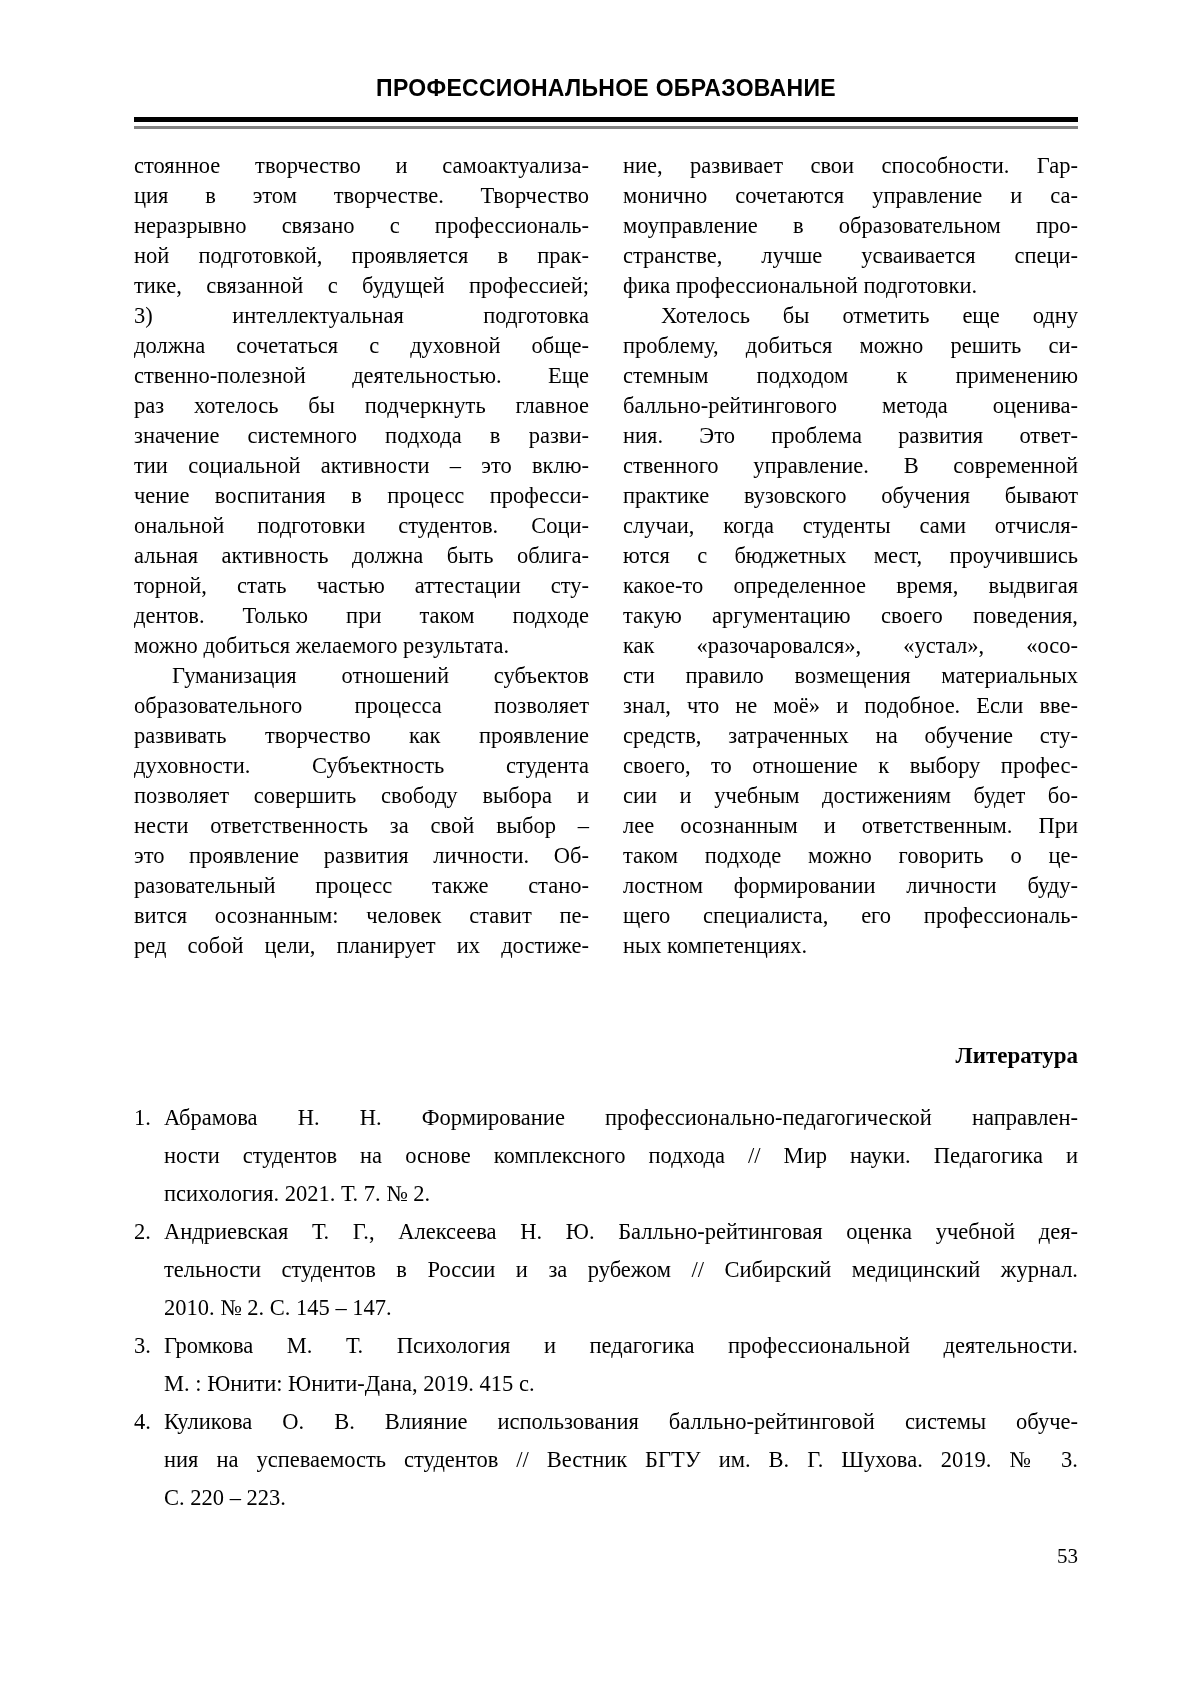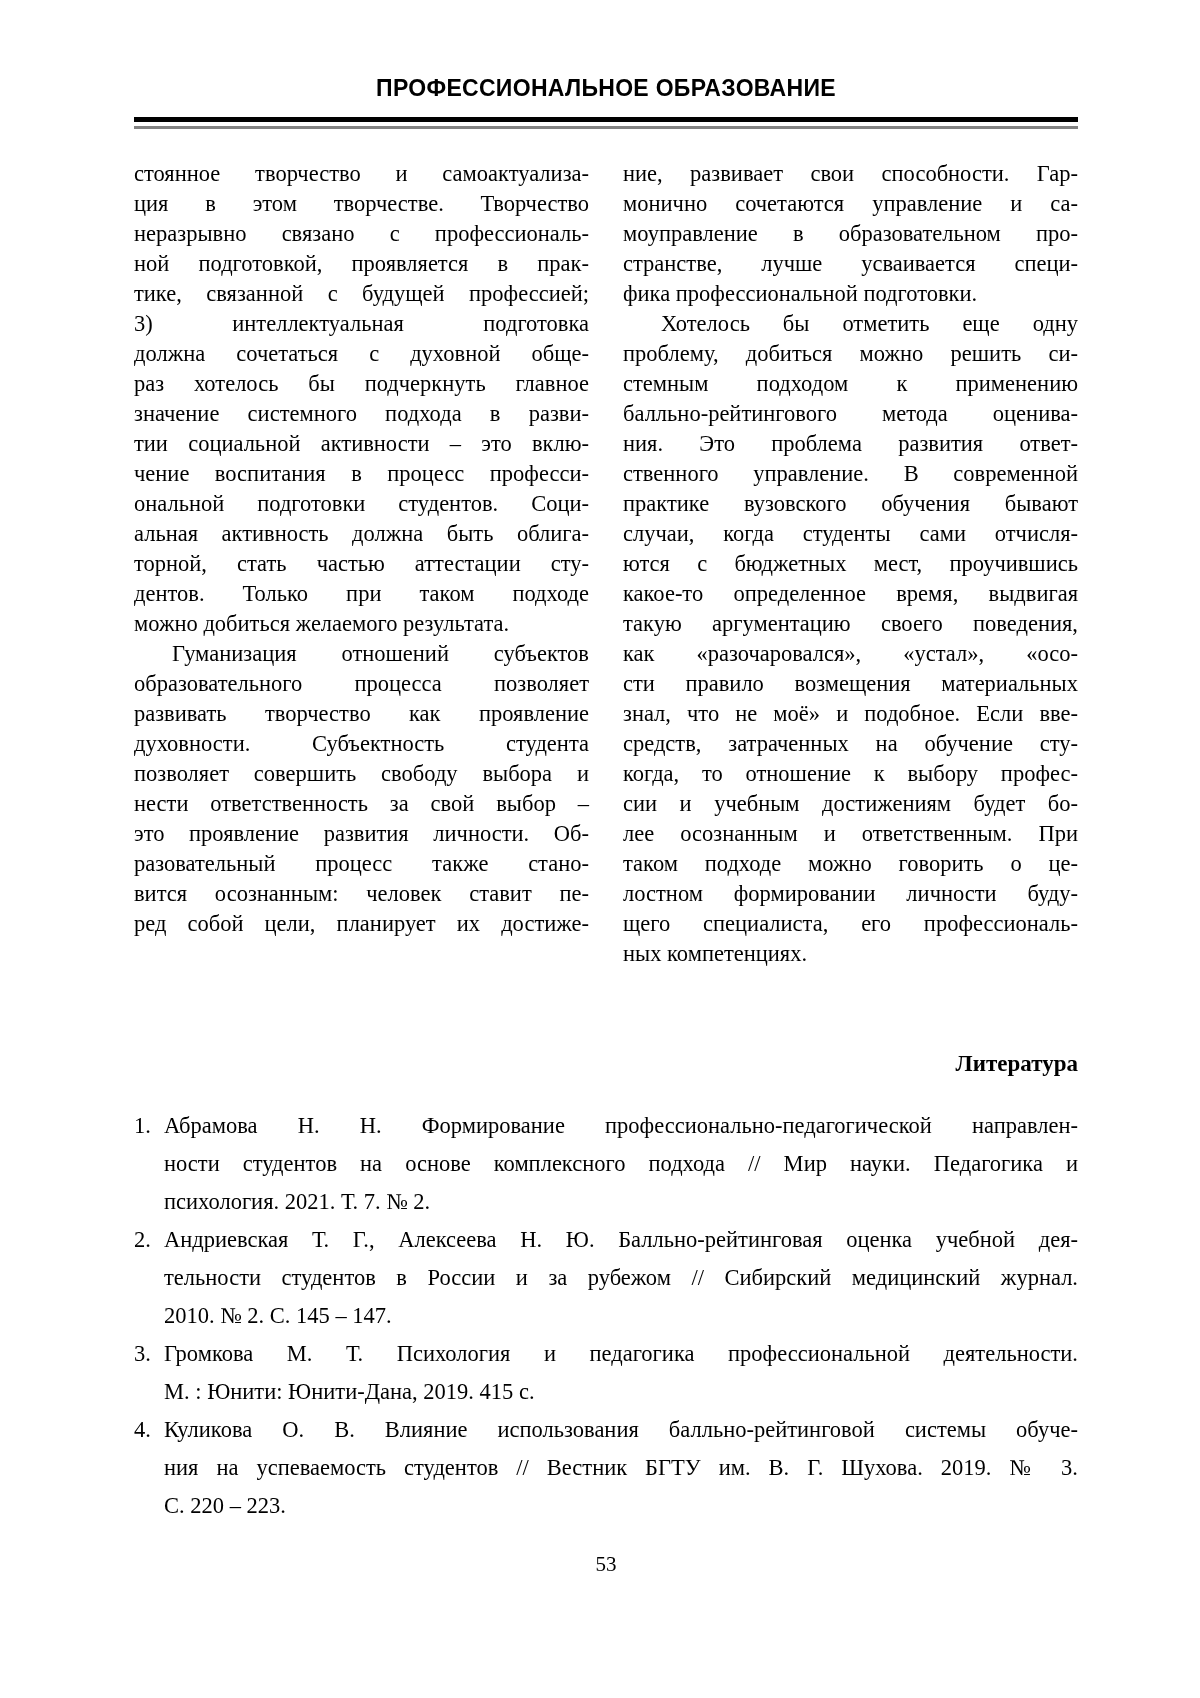--- a/index.html
+++ b/index.html
@@ -23,21 +23,21 @@
     font-family: "Liberation Sans", sans-serif;
     font-weight: bold;
     font-size: 23px;
     line-height: 28px;
     letter-spacing: 0.3px;
   }
   .rule { margin-top: 15px; }
   .rule-thick { height: 5px; background: #000000; }
   .rule-thin  { height: 3px; background: #828282; margin-top: 4px; }
 
-  .columns { display: flex; gap: 34px; margin-top: 30px; }
+  .columns { display: flex; gap: 34px; margin-top: 22px; }
   .col { flex: 1; min-width: 0; }
 
   .line {
     font-size: 22.5px;
     line-height: 30px;
     text-align: justify;
     text-align-last: justify;
   }
   .line.last { text-align-last: left; }
   .line.indent { text-indent: 38px; }
@@ -56,21 +56,21 @@
     font-size: 22.5px;
     line-height: 38px;
     text-align: justify;
     text-align-last: justify;
   }
   .ref-line.last { text-align-last: left; }
   .ref-num { position: absolute; left: 0; top: 0; }
 
   .page-num {
     margin-top: 26px;
-    text-align: center;
+    text-align: right;
     font-size: 21px;
     line-height: 26px;
   }
 </style>
 </head>
 <body>
 
 <div class="page">
   <div class="content">
 
@@ -91,20 +91,21 @@
           <div class="line">неразрывно связано с профессиональ-</div>
 
           <div class="line">ной подготовкой, проявляется в прак-</div>
 
           <div class="line">тике, связанной с будущей профессией;</div>
 
           <div class="line">3) интеллектуальная подготовка</div>
 
           <div class="line">должна сочетаться с духовной обще-</div>
 
+          <div class="line">ственно-полезной деятельностью. Еще</div>
 
           <div class="line">раз хотелось бы подчеркнуть главное</div>
 
           <div class="line">значение системного подхода в разви-</div>
 
           <div class="line">тии социальной активности – это вклю-</div>
 
           <div class="line">чение воспитания в процесс професси-</div>
 
           <div class="line">ональной подготовки студентов. Соци-</div>
@@ -172,21 +173,21 @@
           <div class="line">такую аргументацию своего поведения,</div>
 
           <div class="line">как «разочаровался», «устал», «осо-</div>
 
           <div class="line">сти правило возмещения материальных</div>
 
           <div class="line">знал, что не моё» и подобное. Если вве-</div>
 
           <div class="line">средств, затраченных на обучение сту-</div>
 
-          <div class="line">когда, то отношение к выбору профес-</div>
+          <div class="line">своего, то отношение к выбору профес-</div>
 
           <div class="line">сии и учебным достижениям будет бо-</div>
 
           <div class="line">лее осознанным и ответственным. При</div>
 
           <div class="line">таком подходе можно говорить о це-</div>
 
           <div class="line">лостном формировании личности буду-</div>
 
           <div class="line">щего специалиста, его профессиональ-</div>

